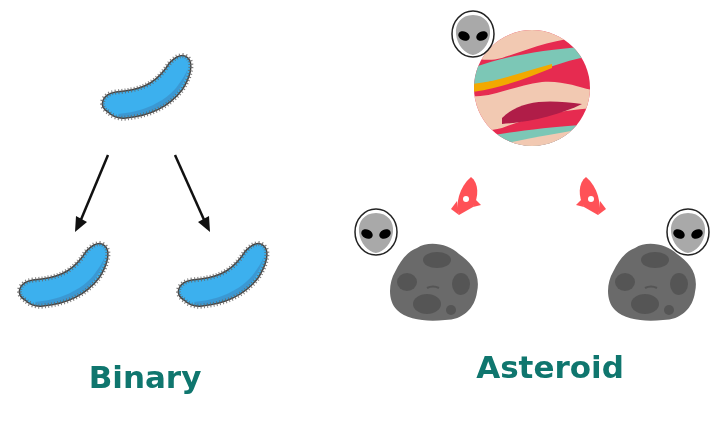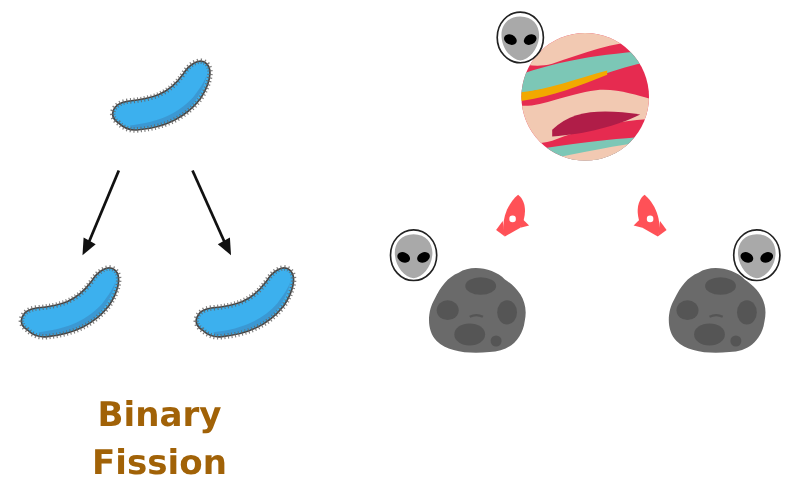--- a/index.html
+++ b/index.html
@@ -1,17 +1,17 @@
 <!DOCTYPE html>
 <html><head>
 <meta charset="utf-8">
 <style>
   html, body { margin:0; padding:0; background:#ffffff; }
   body { width:723px; height:445px; position:relative; overflow:hidden; font-family:"DejaVu Sans", sans-serif; }
-  .label { position:absolute; font-weight:bold; font-size:31px; color:#a16207; text-align:center; line-height:44px; }
+  .label { position:absolute; font-weight:bold; font-size:31px; color:#0f766e; text-align:center; line-height:44px; }
   svg { position:absolute; overflow:visible; }
 </style>
 </head>
 <body>
 
 <svg width="0" height="0" style="position:absolute">
   <defs>
     <g id="bacterium">
       <path d="M10,62 C0,56 4,44 18,42 C40,40 55,36 68,18 C74,8 84,2 90,8 C96,14 92,28 84,40 C70,58 50,66 28,68 C20,69 14,66 10,62 Z" fill="#3cb0ee" stroke="#444" stroke-width="1.5"></path>
       <path d="M20,64 C40,62 62,56 78,38 C84,30 88,24 90,18 C88,30 80,44 70,52 C56,62 40,66 22,67 Z" fill="#3a8fc8" opacity="0.7"></path>
@@ -56,21 +56,20 @@
 
 <svg style="left:15px;top:238px" width="96" height="72" viewBox="0 0 96 72">
     <use href="#bacterium"></use>
   </svg>
 <svg style="left:174px;top:238px" width="96" height="72" viewBox="0 0 96 72">
     <use href="#bacterium"></use>
   </svg>
 
 <div class="label" style="left:60px;top:355px;width:170px;">
   <div>Binary</div>
-  <div>Fission</div>
 </div>
 
 <svg style="left:472px;top:28px" width="120" height="120" viewBox="0 0 120 120">
   <defs>
       <clipPath id="pc">
         <circle cx="60" cy="60" r="58"></circle>
       </clipPath>
     </defs>
   <g clip-path="url(#pc)">
     <rect width="120" height="120" fill="#e62b50"></rect>
@@ -102,13 +101,14 @@
   </svg>
 
 <svg style="left:605px;top:240px" width="95" height="82">
     <use href="#asteroid"></use>
   </svg>
 <svg style="left:666px;top:210px" width="46" height="48">
     <use href="#alien"></use>
   </svg>
 
 <div class="label" style="left:430px;top:345px;width:240px;">
+  <div>Asteroid</div>
 </div>
 
 </body></html>

